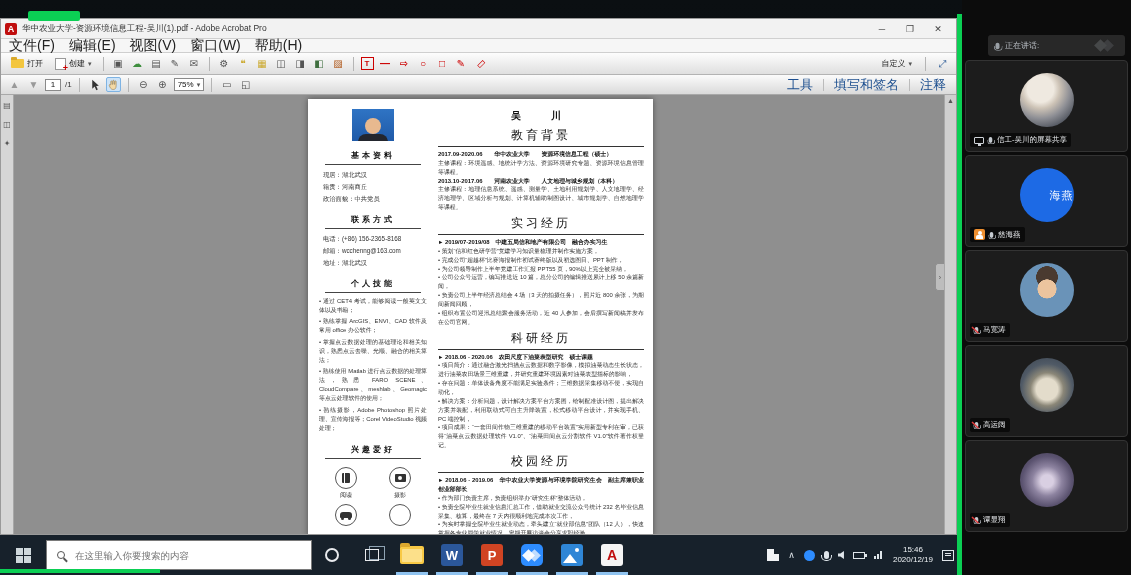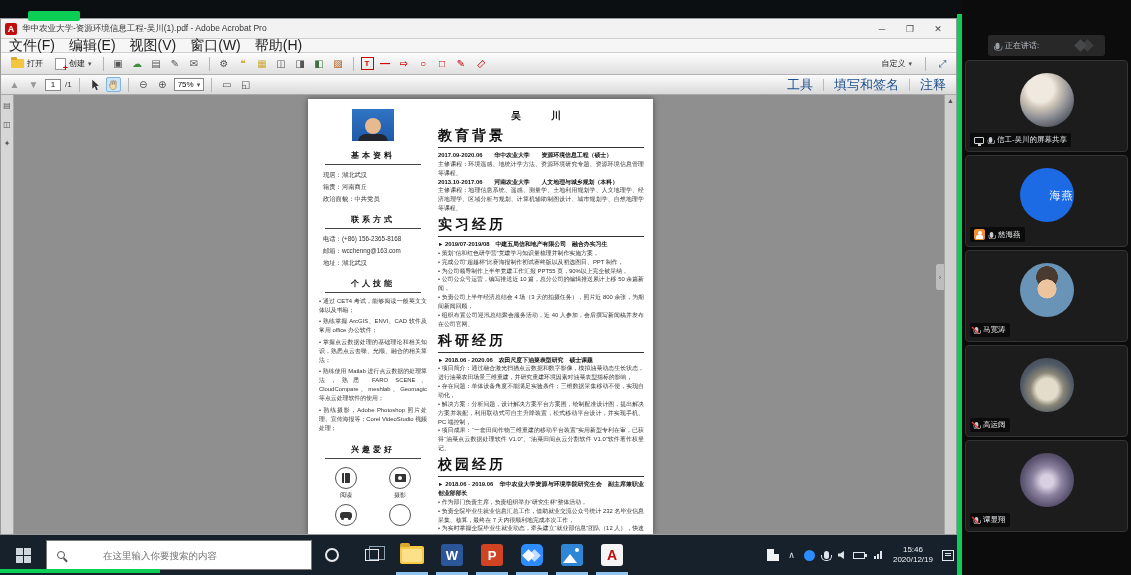--- a/index.html
+++ b/index.html
@@ -67,34 +67,34 @@
   .ic-book{width:8px;height:10px;background:#333;border-radius:1px;position:relative;}
   .ic-book::after{content:"";position:absolute;left:2px;top:0;width:1px;height:10px;background:#fff;}
   .ic-cam{width:11px;height:8px;background:#333;border-radius:1px;position:relative;}
   .ic-cam::after{content:"";position:absolute;left:3.5px;top:2px;width:4px;height:4px;border-radius:50%;background:#fff;}
   .ic-car{width:12px;height:6px;background:#333;border-radius:3px 3px 1px 1px;position:relative;}
   .ic-car::after{content:"";position:absolute;left:1px;bottom:-2px;width:3px;height:3px;border-radius:50%;background:#333;box-shadow:7px 0 0 #333;}
   .ic-plane{font-size:10px;color:#333;}
 
   .rname{font-size:10px;font-weight:bold;color:#111;text-align:center;letter-spacing:10px;margin:2px 0 4px;}
   .rsec{margin-bottom:3px;}
-  .rhead{font-size:14px;font-weight:bold;color:#111;text-align:left;letter-spacing:3px;}
+  .rhead{font-size:12px;font-weight:normal;color:#111;text-align:center;letter-spacing:3px;}
   .rrule{border-top:1.2px solid #333;margin:2px 0 3px;}
   .ln{font-size:5.9px;color:#333;line-height:1.5;text-align:justify;}
   .ln-d{font-weight:bold;color:#111;}
   .ln-h{font-weight:bold;color:#111;}
   .ln-h::before{content:"► ";font-size:5.5px;}
   .ln-b::before{content:"• ";}
 
   
   .taskbar{position:absolute;left:0;top:535px;width:962px;height:40px;background:#17212b;display:flex;align-items:center;z-index:30;}
   .startbtn{width:46px;height:40px;display:flex;align-items:center;justify-content:center;}
   .winlogo{display:grid;grid-template-columns:7px 7px;grid-template-rows:7px 7px;gap:1px;}
   .winlogo i{background:#cfd8dc;}
-  .searchbox{width:266px;height:30px;background:#fff;border:1px solid #7a7a7a;display:flex;align-items:center;gap:8px;padding:0 10px;justify-content:space-between;}
+  .searchbox{width:266px;height:30px;background:#fff;border:1px solid #7a7a7a;display:flex;align-items:center;gap:8px;padding:0 10px;}
   .searchbox input{border:none;outline:none;font-size:9.5px;color:#333;width:200px;background:transparent;}
   .mag{width:8px;height:8px;border:1.5px solid #555;border-radius:50%;position:relative;flex:none;}
   .mag::after{content:"";position:absolute;width:5px;height:1.5px;background:#555;transform:rotate(45deg);right:-4px;bottom:-2px;}
   .tb-ic{width:40px;height:40px;display:flex;align-items:center;justify-content:center;position:relative;}
   .cortana{width:14px;height:14px;border:2px solid #e8eaed;border-radius:50%;}
   .taskview{width:14px;height:12px;border:1.5px solid #e8eaed;position:relative;background:transparent;}
   .taskview::after{content:"";position:absolute;left:3px;top:-4px;width:14px;height:12px;border:1.5px solid #8fa3b3;z-index:-1;}
   .appslot{width:40px;height:40px;display:flex;align-items:center;justify-content:center;position:relative;}
   .appslot .runline{position:absolute;bottom:0;left:4px;width:32px;height:3px;background:#8fc3f0;}
   .ic-exp{width:24px;height:18px;background:#f8c945;border-radius:2px;position:relative;}
@@ -121,21 +121,21 @@
   .batt{width:12px;height:7px;border:1px solid #dfe5ea;position:relative;}
   .batt::after{content:"";position:absolute;right:-3px;top:1.5px;width:2px;height:3px;background:#dfe5ea;}
   .wifi{width:10px;height:8px;position:relative;}
   .wifi i{position:absolute;bottom:0;background:#dfe5ea;width:2px;}
   .clock{font-size:8px;line-height:1.3;text-align:center;color:#eef2f5;}
   .action{width:12px;height:11px;border:1px solid #dfe5ea;position:relative;}
   .action::after{content:"";position:absolute;left:2px;top:2px;width:6px;height:1px;background:#dfe5ea;box-shadow:0 2px 0 #dfe5ea;}
 
   
   .sidebar{position:absolute;left:962px;top:0;width:169px;height:575px;background:#0c0c0c;z-index:20;}
-  .speakbar{position:absolute;left:26px;top:35px;width:117px;height:21px;background:#282828;border-radius:3px;display:flex;align-items:center;gap:5px;padding:0 7px;}
+  .speakbar{position:absolute;left:26px;top:35px;width:137px;height:21px;background:#282828;border-radius:3px;display:flex;align-items:center;gap:5px;padding:0 7px;}
   .speakbar .mic{transform:scale(.8);background:#9aa0a6;}
   .speakbar .mic::after{border-color:#9aa0a6;}
   .speaklbl{font-size:8px;color:#b9bec4;flex:1;}
   .tm-logo{width:26px;height:12px;position:relative;opacity:.45;}
   .tm-logo::before,.tm-logo::after{content:"";position:absolute;width:9px;height:9px;background:#6b6f73;transform:rotate(45deg);top:1px;}
   .tm-logo::before{left:4px;}
   .tm-logo::after{left:11px;opacity:.7;}
   .tiles{position:absolute;left:3px;top:60px;width:163px;}
   .tile{position:relative;width:163px;height:92px;background:#1c1c1c;border:1px solid #333;border-radius:4px;margin-bottom:3px;}
   .avatar{position:absolute;left:50%;top:12px;transform:translateX(-50%);width:54px;height:54px;border-radius:50%;overflow:hidden;display:flex;align-items:center;justify-content:flex-end;}

